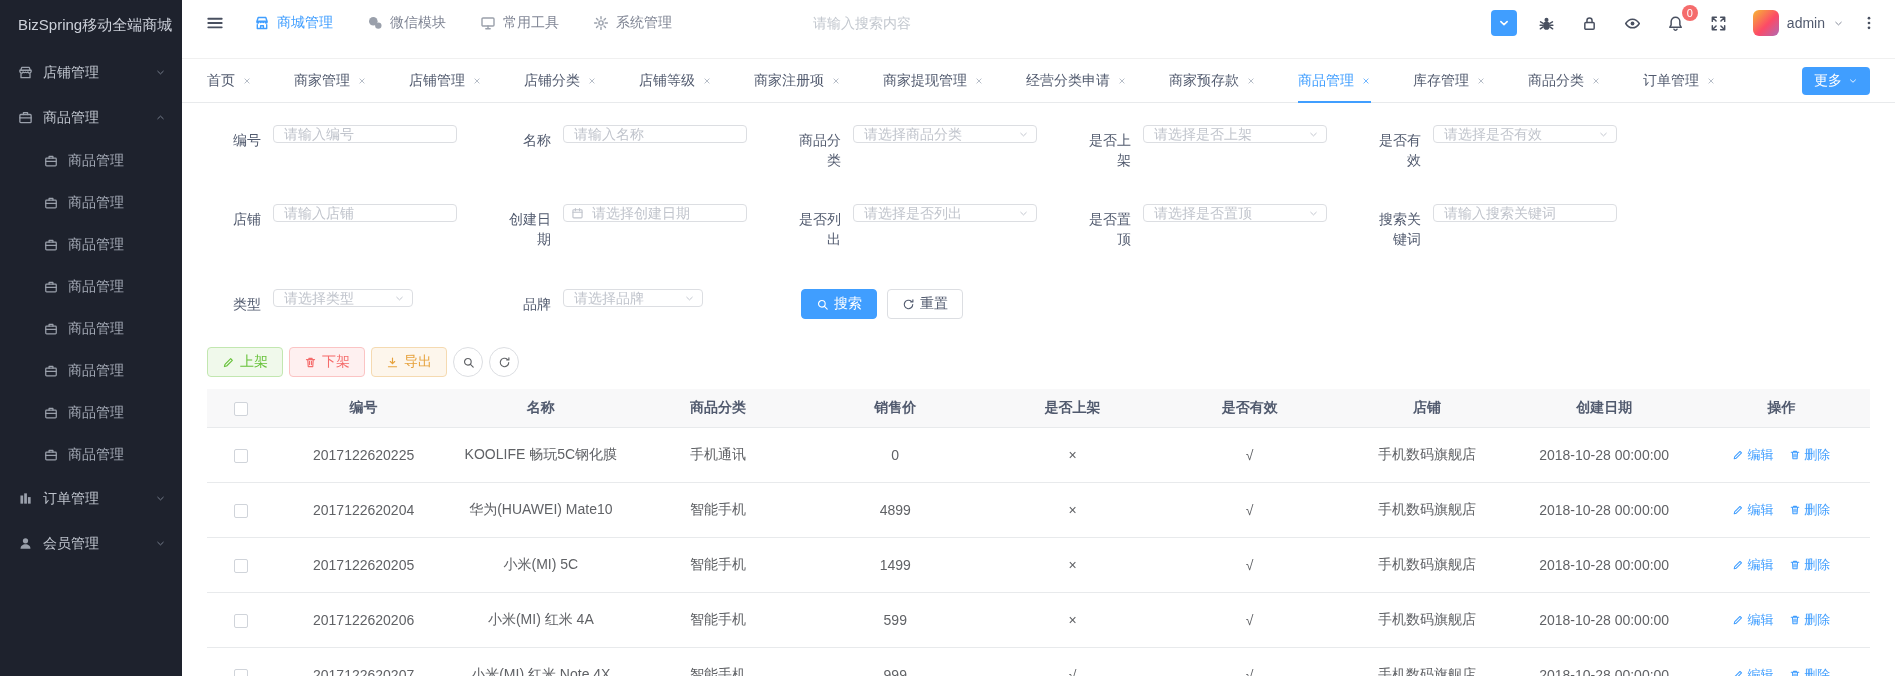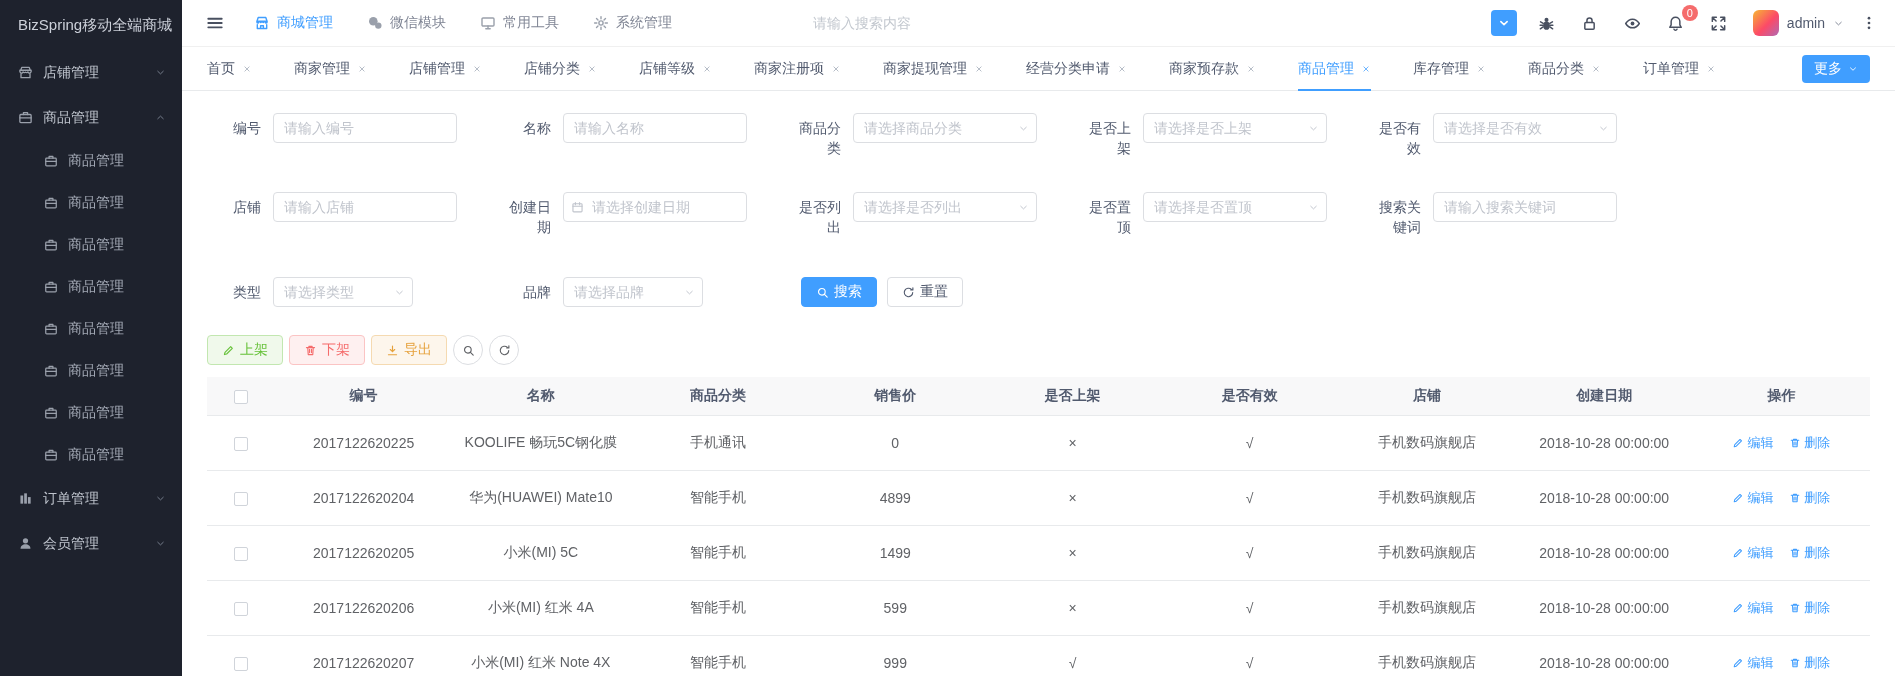--- a/index.html
+++ b/index.html
@@ -33,36 +33,36 @@
   .ricon .ric { display:inline-flex; }
   .ricon.primary { background:#409eff; color:#fff; border-radius:4px; font-size:14px; }
   .badge { position:absolute; top:-5px; right:-9px; min-width:16px; height:16px; line-height:16px; border-radius:8px; background:#f56c6c; color:#fff; font-size:11px; font-style:normal; text-align:center; padding:0 3px; }
   .badge:empty { display:none; }
   .user { display:flex; align-items:center; margin-left:4px; cursor:pointer; }
   .avatar { width:26px; height:26px; border-radius:6px; background:linear-gradient(135deg,#f7b733,#fc4a67 55%,#b06ab3); }
   .uname { margin:0 8px; color:#515a6e; }
   .uchev { font-size:11px; color:#808695; display:inline-flex; }
   .kebab { font-size:16px; color:#495060; display:inline-flex; cursor:pointer; }
   
-  .tabbar { height:45px; border-top:1px solid #f0f0f0; border-bottom:1px solid #e8eaec; display:flex; align-items:stretch; padding:0 25px; }
+  .tabbar { height:45px; border-top:1px solid #f0f0f0; border-bottom:1px solid #e8eaec; display:flex; align-items:stretch; padding:0 25px;margin-top:12px; }
   .tab { position:relative; display:flex; align-items:center; margin-right:42px; color:#515a6e; cursor:pointer; white-space:nowrap; }
   .tab-x { margin-left:7px; font-size:10px; color:#9ea7b4; display:inline-flex; }
   .tab.active { color:#409eff; }
   .tab.active .tab-x { color:#409eff; }
   .tab.active::after { content:""; position:absolute; left:0; right:0; bottom:-1px; height:2px; background:#409eff; }
   .more-btn { margin-left:auto; align-self:center; background:#409eff; color:#fff; border:none; border-radius:4px; height:28px; padding:0 12px; font-size:14px; display:inline-flex; align-items:center; gap:6px; cursor:pointer; font-family:inherit; }
   .more-btn .mchev { font-size:10px; display:inline-flex; }
   
   .content { flex:1; padding:22px 25px 0; overflow:hidden; }
   .f-row { display:flex; align-items:flex-start; margin-bottom:34px; }
   .f-row.r2 { margin-bottom:40px; }
   .f-row.r3 { margin-bottom:28px; }
   .f-item { display:flex; width:290px; flex:none; }
   .f-label { width:66px; padding:5px 12px 0 0; text-align:right; line-height:20px; color:#515a6e; flex:none; }
-  .f-control { position:relative; width:184px; height:30px; flex:none; }
+  .f-control { position:relative; width:184px; height:18px; flex:none; }
   .f-control input { width:100%; height:100%; border:1px solid #dcdee2; border-radius:4px; padding:0 10px; font-size:14px; color:#515a6e; outline:none; font-family:inherit; background:#fff; }
   .f-control.dat input { padding-left:28px; }
   .f-control input::placeholder { color:#c0c4cc; }
   .f-control .chev, .f-control .cal { position:absolute; top:0; bottom:0; display:none; align-items:center; color:#c0c4cc; }
   .f-control .chev { right:8px; font-size:11px; }
   .f-control .cal { left:8px; font-size:13px; }
   .f-control.sel .chev { display:flex; }
   .f-control.dat .cal { display:flex; }
   .f-row.r3 .f-control { width:140px; }
   .btn { display:inline-flex; align-items:center; gap:5px; height:30px; padding:0 14px; border-radius:4px; font-size:14px; cursor:pointer; border:1px solid #dcdee2; background:#fff; color:#515a6e; font-family:inherit; white-space:nowrap; }

